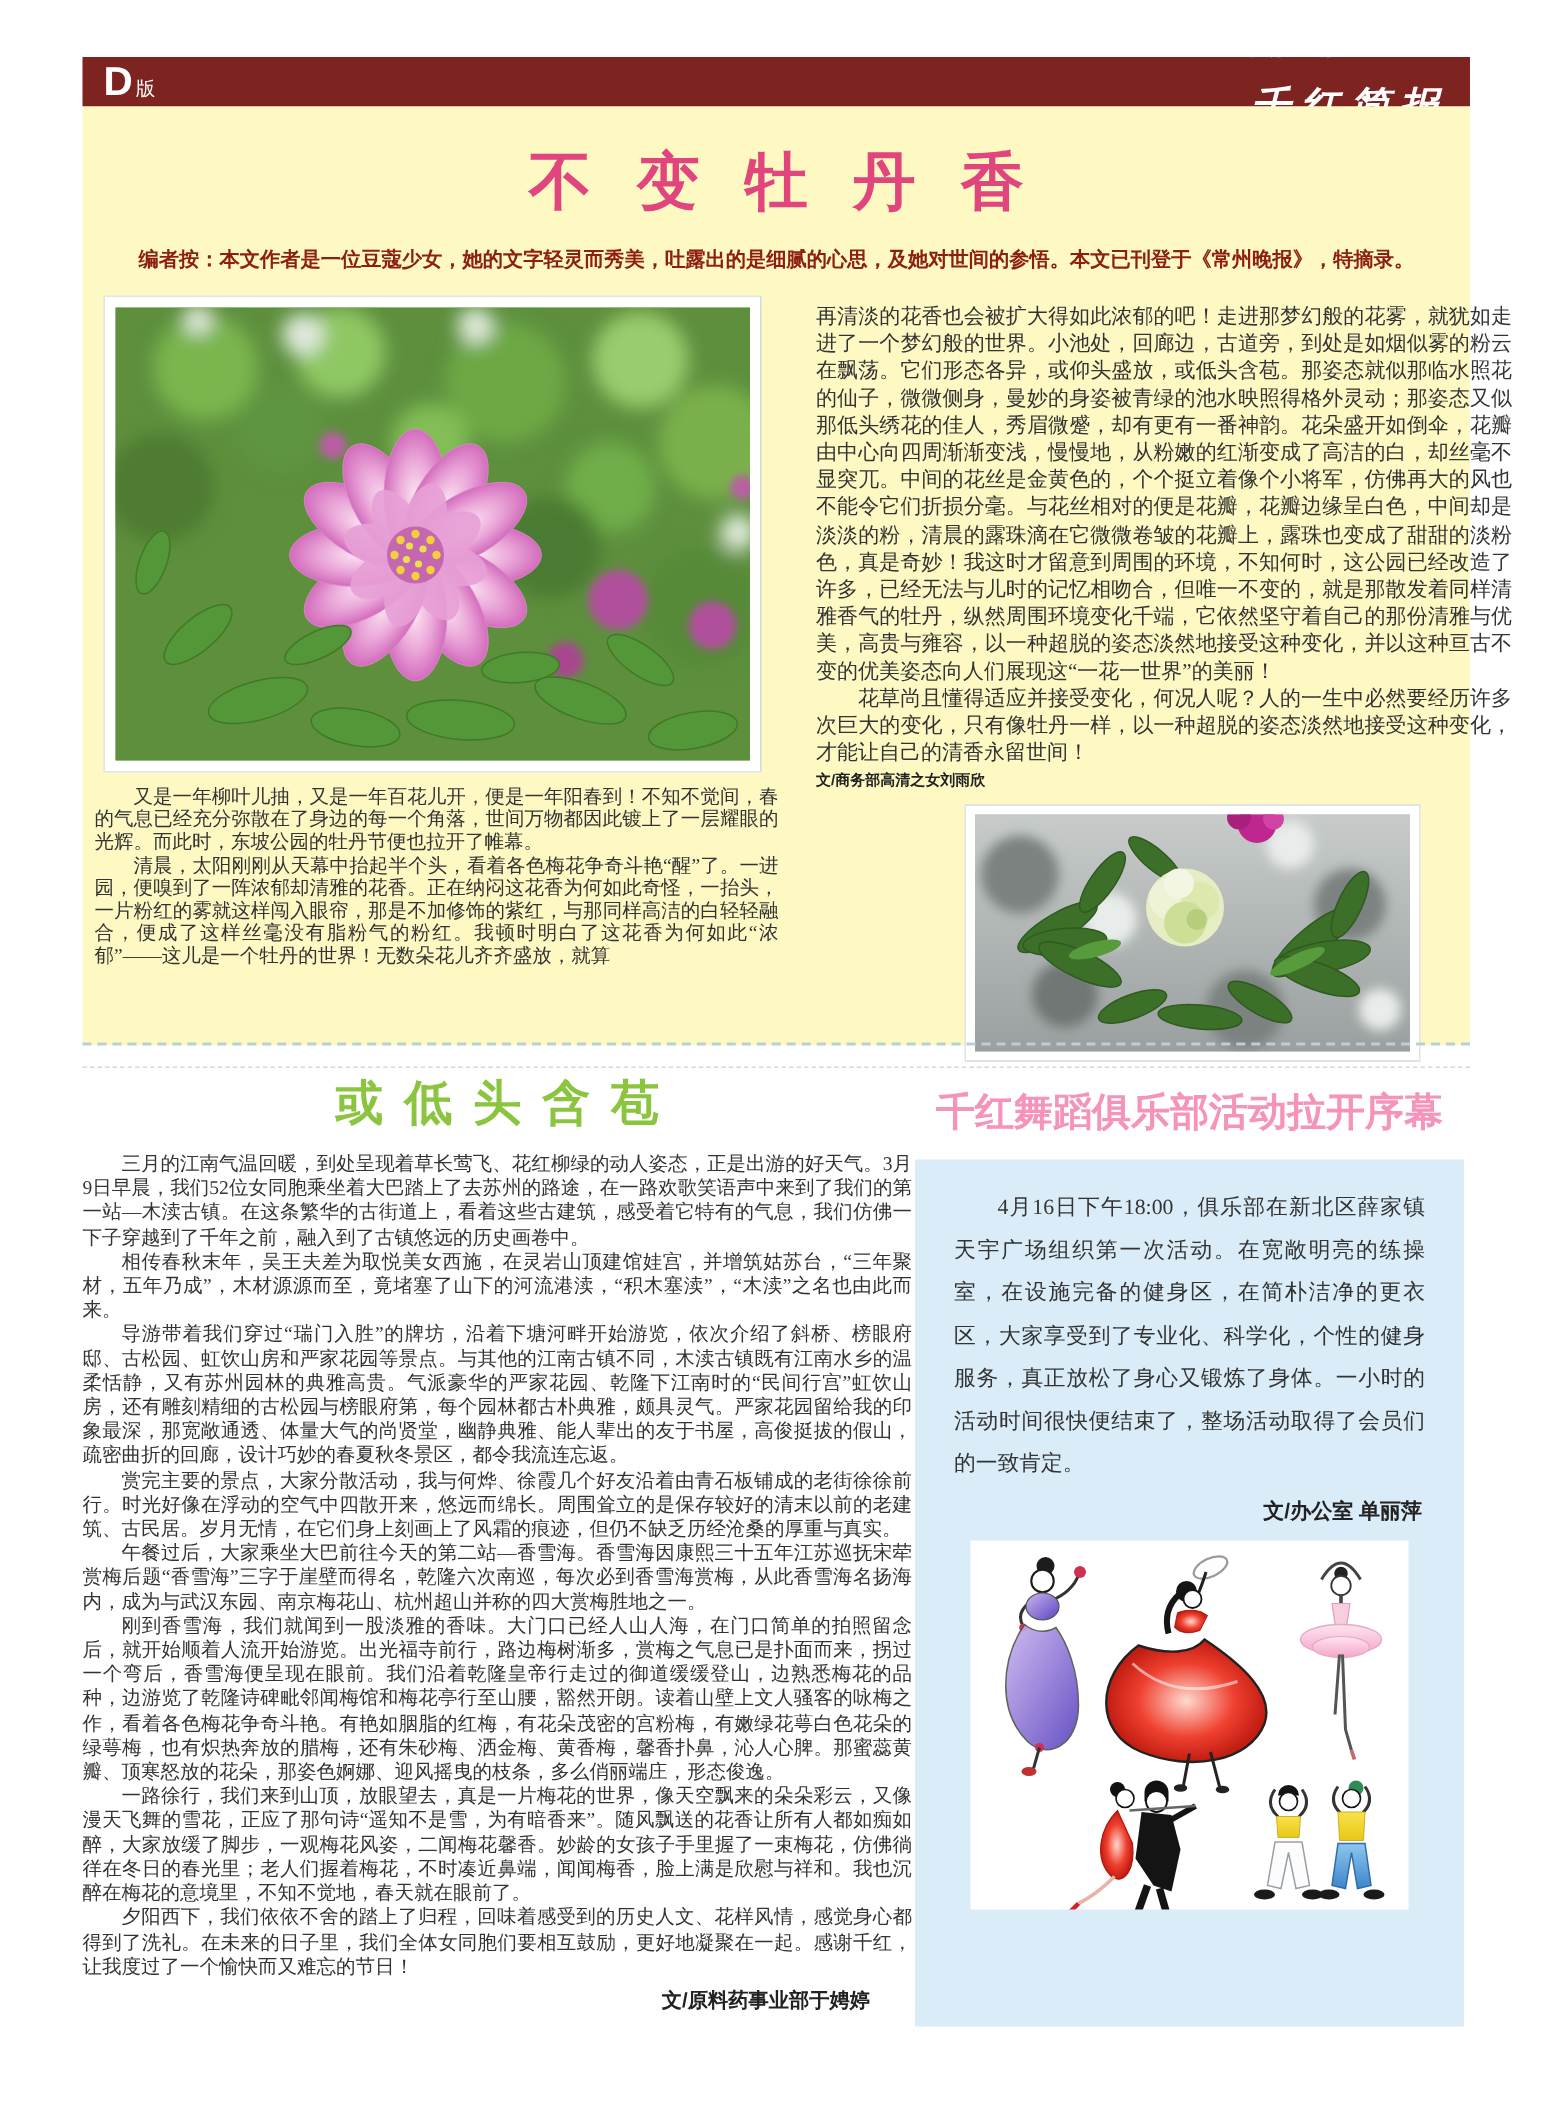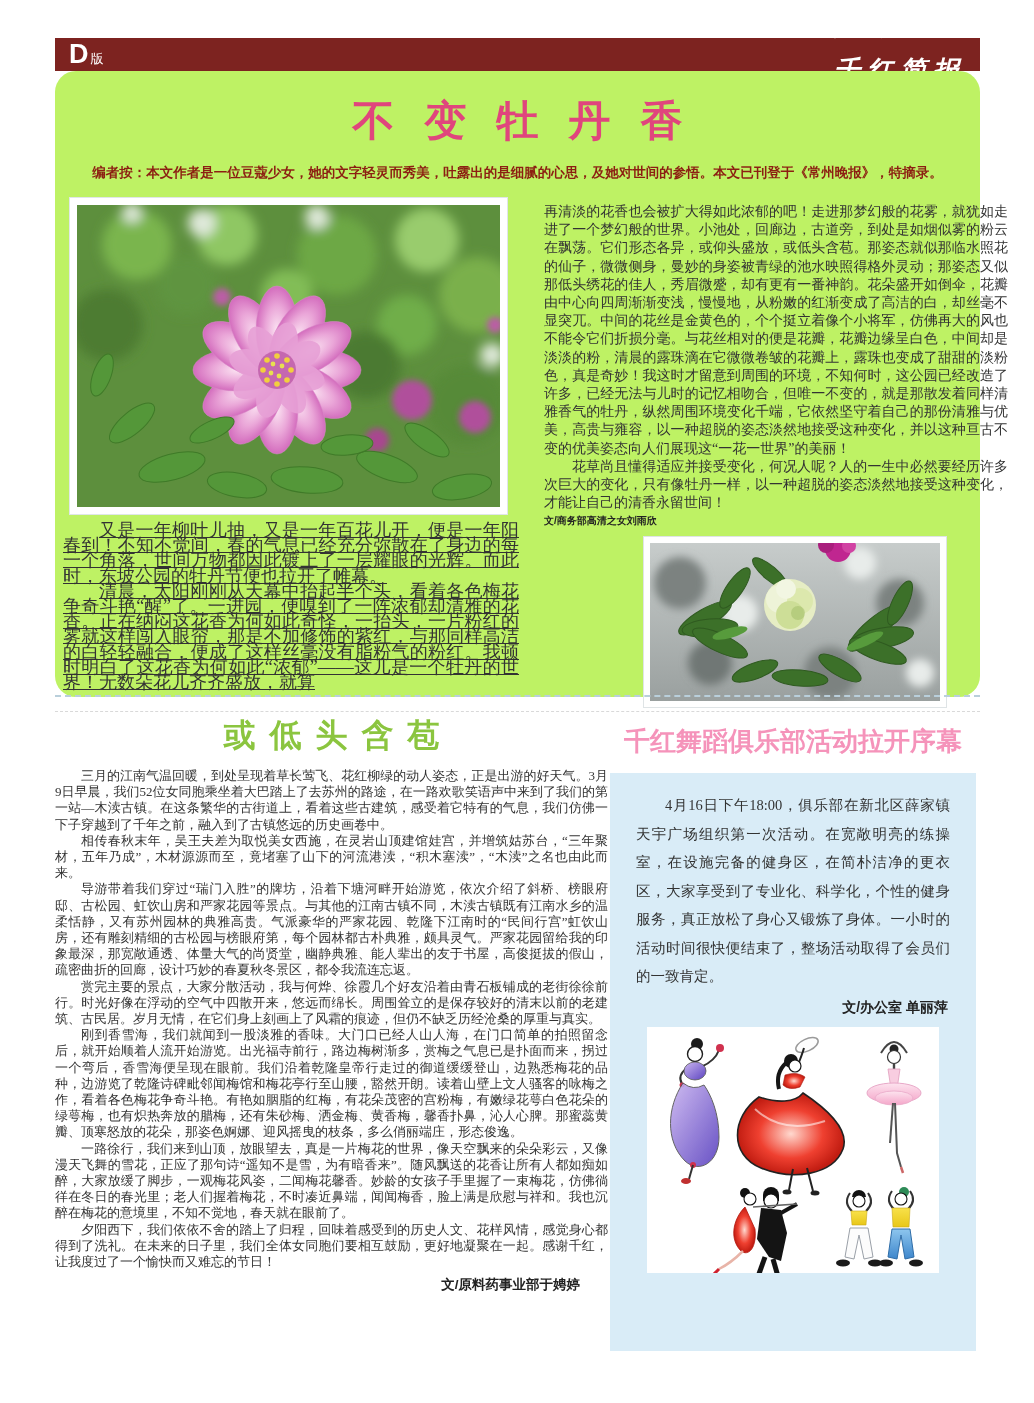--- a/index.html
+++ b/index.html
@@ -9,30 +9,30 @@
   .header-bar{position:absolute;left:55px;top:38px;width:925px;height:33px;background:#7d2320;
         color:#fff;display:flex;justify-content:space-between;align-items:center;
         padding:0 14px;box-sizing:border-box;}
   .edition{display:flex;align-items:baseline;}
   .ed-letter{font-size:27px;font-family:"Liberation Sans",sans-serif;font-weight:bold;line-height:1;}
   .ed-suffix{font-size:13px;margin-left:2px;}
   .brand{display:flex;align-items:baseline;gap:12px;flex-direction:column;}
   .section-label{font-size:15px;font-weight:bold;}
   .brand-name{font-size:26px;font-weight:bold;letter-spacing:7px;font-style:italic;}
   
-  .blue{position:absolute;left:55px;top:71px;width:925px;height:626px;background:#bef264;border-radius:21px;}
+  .blue{position:absolute;left:55px;top:71px;width:925px;height:626px;background:#fef9c3;}
   .main-title{position:absolute;top:22px;left:0;width:100%;text-align:center;margin:0;
         font-family:"Liberation Sans",sans-serif;font-weight:bold;font-size:42px;color:#e0457d;
         letter-spacing:30px;text-indent:30px;}
   .editor-note{position:absolute;top:93px;left:0;width:100%;text-align:center;margin:0;
         font-size:13.5px;font-weight:bold;color:#8c1f12;}
   .photo1{position:absolute;left:15px;top:127px;width:423px;height:302px;border:7px solid #fff;
         box-shadow:0 0 0 1px #e0e6e8;background:#5d8f3d;}
-  .left-col{position:absolute;left:8px;top:452px;width:456px;font-size:18px;line-height:15.2px;
-        text-align:justify;text-decoration:underline;}
+  .left-col{position:absolute;left:8px;top:452px;width:456px;font-size:13px;line-height:15.2px;
+        text-align:justify;}
   .left-col p{margin:0;text-indent:2em;}
   .right-col{position:absolute;left:457px;top:132px;width:464px;font-size:14px;line-height:18.2px;
         text-align:justify;margin-left:32px;}
   .right-col p{margin:0;}
   .right-col p.indent{text-indent:2em;}
   .byline{font-family:"Liberation Sans",sans-serif;font-weight:bold;
         font-size:10px;margin:4px 24px 0 0;color:#222;}
   .photo2{margin:6px 0 0 100px;width:290px;height:158px;border:6px solid #fff;
         box-shadow:0 0 0 1px #dfe4e6;background:#aab0af;}
   
@@ -242,20 +242,21 @@
 
   <div class="dash-a"></div>
   <div class="dash-b"></div>
 
   <div class="suzhou">
     <h2>或低头含苞</h2>
     <p>三月的江南气温回暖，到处呈现着草长莺飞、花红柳绿的动人姿态，正是出游的好天气。3月9日早晨，我们52位女同胞乘坐着大巴踏上了去苏州的路途，在一路欢歌笑语声中来到了我们的第一站—木渎古镇。在这条繁华的古街道上，看着这些古建筑，感受着它特有的气息，我们仿佛一下子穿越到了千年之前，融入到了古镇悠远的历史画卷中。</p>
     <p>相传春秋末年，吴王夫差为取悦美女西施，在灵岩山顶建馆娃宫，并增筑姑苏台，“三年聚材，五年乃成”，木材源源而至，竟堵塞了山下的河流港渎，“积木塞渎”，“木渎”之名也由此而来。</p>
     <p>导游带着我们穿过“瑞门入胜”的牌坊，沿着下塘河畔开始游览，依次介绍了斜桥、榜眼府邸、古松园、虹饮山房和严家花园等景点。与其他的江南古镇不同，木渎古镇既有江南水乡的温柔恬静，又有苏州园林的典雅高贵。气派豪华的严家花园、乾隆下江南时的“民间行宫”虹饮山房，还有雕刻精细的古松园与榜眼府第，每个园林都古朴典雅，颇具灵气。严家花园留给我的印象最深，那宽敞通透、体量大气的尚贤堂，幽静典雅、能人辈出的友于书屋，高俊挺拔的假山，疏密曲折的回廊，设计巧妙的春夏秋冬景区，都令我流连忘返。</p>
     <p>赏完主要的景点，大家分散活动，我与何烨、徐霞几个好友沿着由青石板铺成的老街徐徐前行。时光好像在浮动的空气中四散开来，悠远而绵长。周围耸立的是保存较好的清末以前的老建筑、古民居。岁月无情，在它们身上刻画上了风霜的痕迹，但仍不缺乏历经沧桑的厚重与真实。</p>
+    <p>午餐过后，大家乘坐大巴前往今天的第二站—香雪海。香雪海因康熙三十五年江苏巡抚宋荦赏梅后题“香雪海”三字于崖壁而得名，乾隆六次南巡，每次必到香雪海赏梅，从此香雪海名扬海内，成为与武汉东园、南京梅花山、杭州超山并称的四大赏梅胜地之一。</p>
     <p>刚到香雪海，我们就闻到一股淡雅的香味。大门口已经人山人海，在门口简单的拍照留念后，就开始顺着人流开始游览。出光福寺前行，路边梅树渐多，赏梅之气息已是扑面而来，拐过一个弯后，香雪海便呈现在眼前。我们沿着乾隆皇帝行走过的御道缓缓登山，边熟悉梅花的品种，边游览了乾隆诗碑毗邻闻梅馆和梅花亭行至山腰，豁然开朗。读着山壁上文人骚客的咏梅之作，看着各色梅花争奇斗艳。有艳如胭脂的红梅，有花朵茂密的宫粉梅，有嫩绿花萼白色花朵的绿萼梅，也有炽热奔放的腊梅，还有朱砂梅、洒金梅、黄香梅，馨香扑鼻，沁人心脾。那蜜蕊黄瓣、顶寒怒放的花朵，那姿色婀娜、迎风摇曳的枝条，多么俏丽端庄，形态俊逸。</p>
     <p>一路徐行，我们来到山顶，放眼望去，真是一片梅花的世界，像天空飘来的朵朵彩云，又像漫天飞舞的雪花，正应了那句诗“遥知不是雪，为有暗香来”。随风飘送的花香让所有人都如痴如醉，大家放缓了脚步，一观梅花风姿，二闻梅花馨香。妙龄的女孩子手里握了一束梅花，仿佛徜徉在冬日的春光里；老人们握着梅花，不时凑近鼻端，闻闻梅香，脸上满是欣慰与祥和。我也沉醉在梅花的意境里，不知不觉地，春天就在眼前了。</p>
     <p>夕阳西下，我们依依不舍的踏上了归程，回味着感受到的历史人文、花样风情，感觉身心都得到了洗礼。在未来的日子里，我们全体女同胞们要相互鼓励，更好地凝聚在一起。感谢千红，让我度过了一个愉快而又难忘的节日！</p>
     <div class="byline2">文/原料药事业部于娉婷</div>
   </div>
 
   <div class="dance">
     <h2 class="dance-title">千红舞蹈俱乐部活动拉开序幕</h2>
     <div class="panel">
       <p>4月16日下午18:00，俱乐部在新北区薛家镇天宇广场组织第一次活动。在宽敞明亮的练操室，在设施完备的健身区，在简朴洁净的更衣区，大家享受到了专业化、科学化，个性的健身服务，真正放松了身心又锻炼了身体。一小时的活动时间很快便结束了，整场活动取得了会员们的一致肯定。</p>

